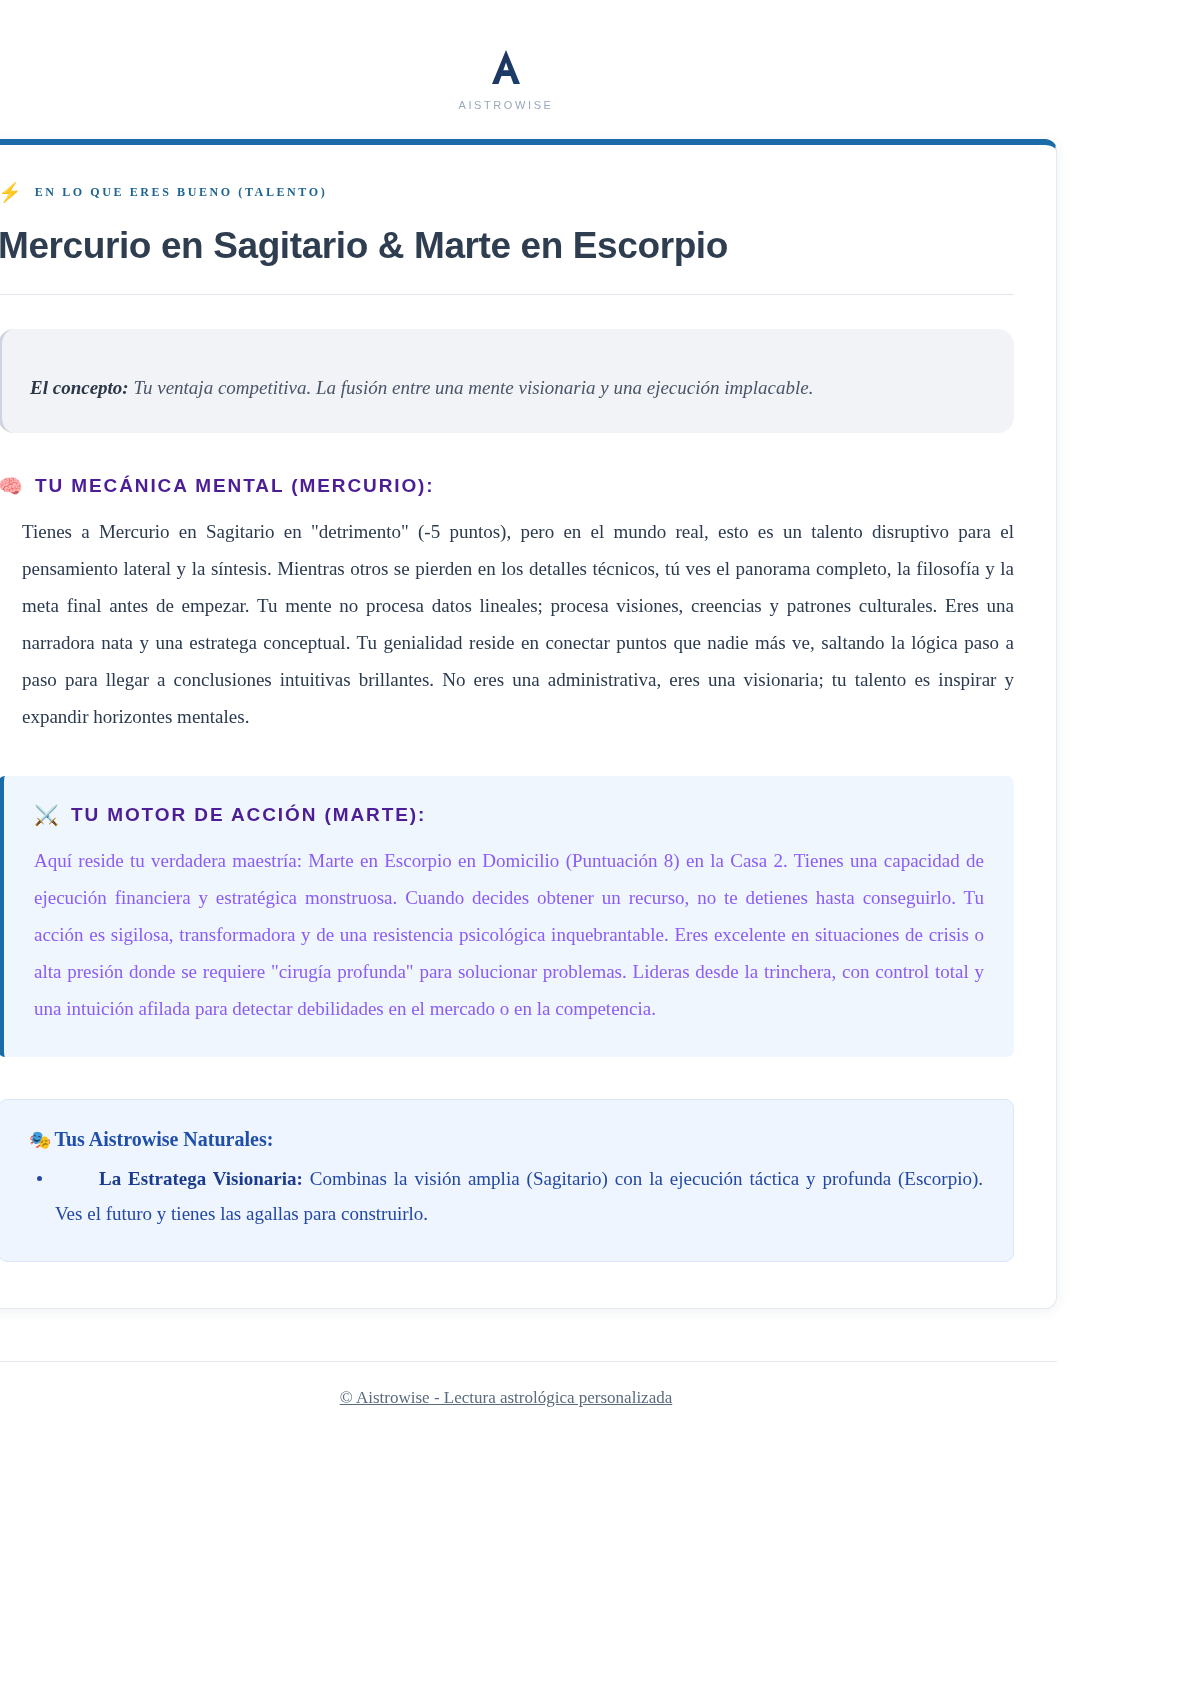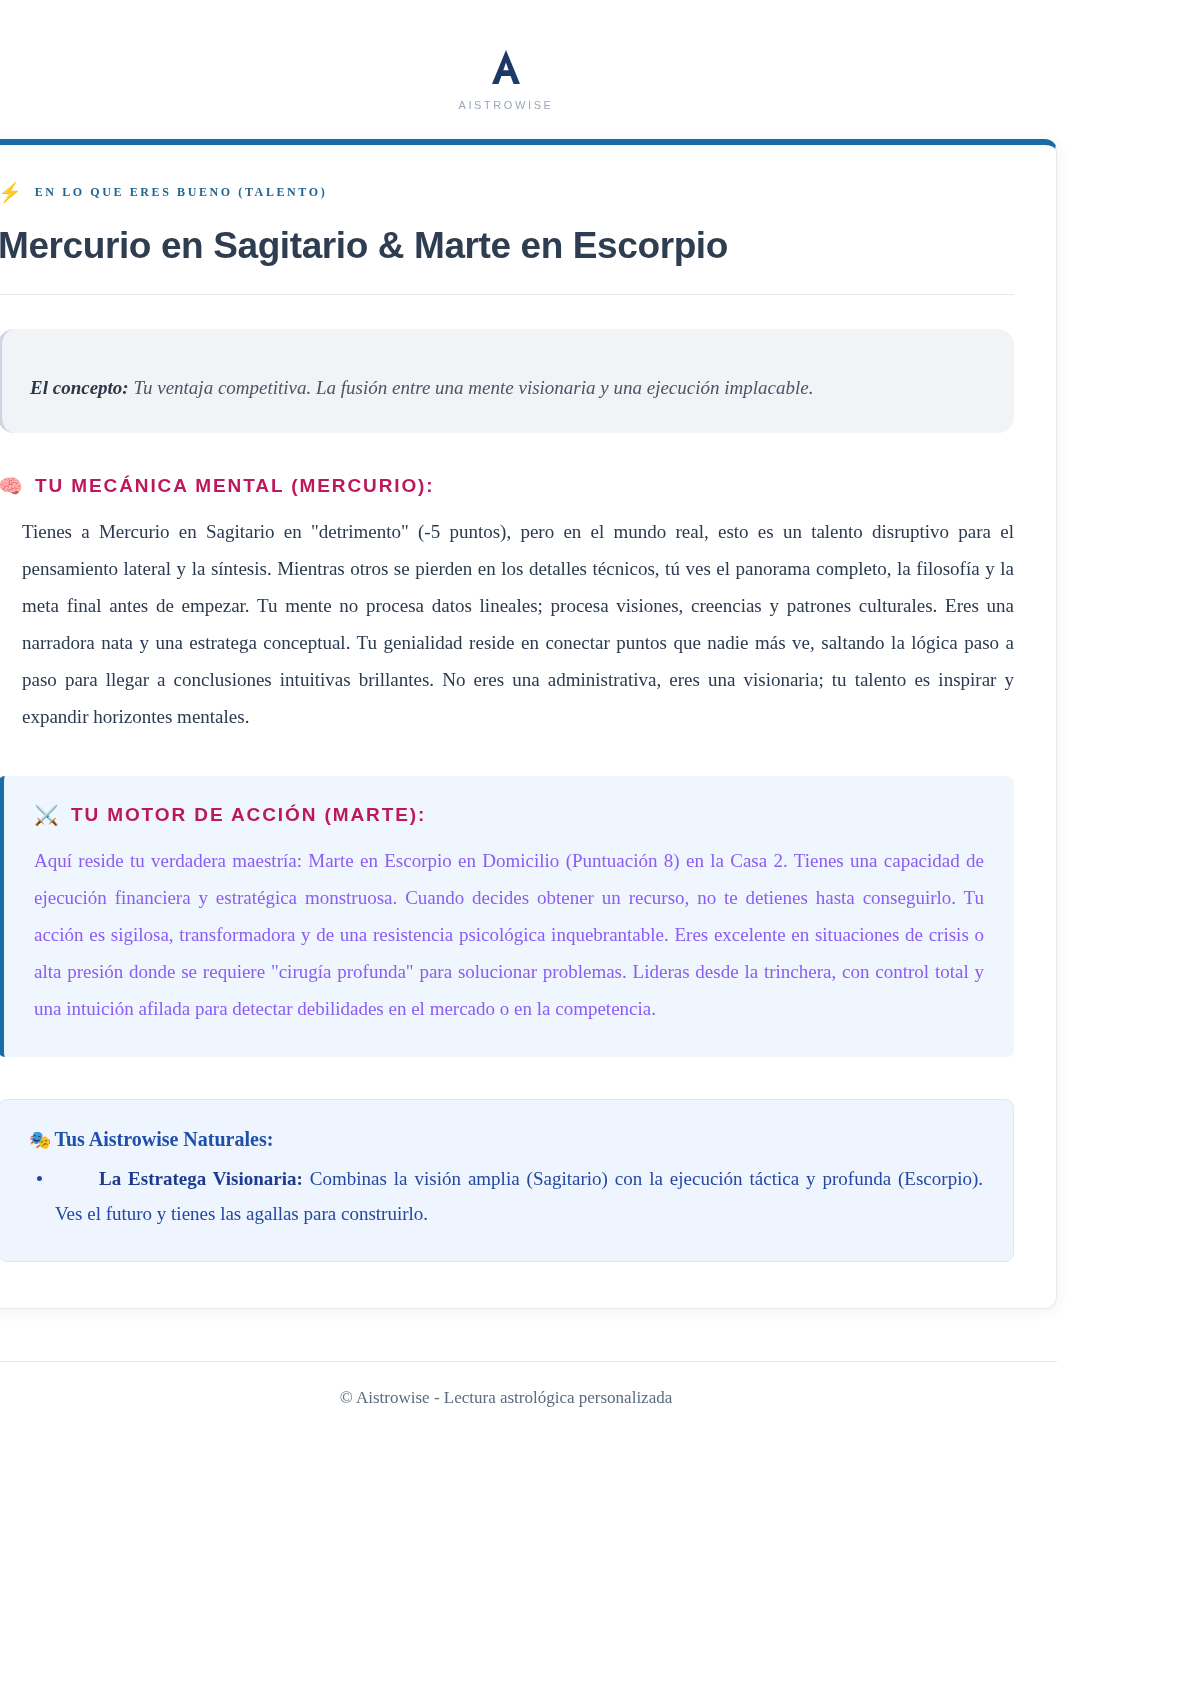--- a/index.html
+++ b/index.html
@@ -119,21 +119,21 @@
     align-items: center;
     gap: 12px;
     margin-bottom: 16px;
   }
   .sec-head-icon { font-size: 20px; line-height: 1; }
   .sec-head-text {
     font-family: "Liberation Sans", sans-serif;
     font-size: 19px;
     font-weight: 700;
     letter-spacing: 1.9px;
-    color: #be185d;
+    color: #4c1d95;
     text-transform: uppercase;
   }
 
   
   .mercury-block {
     border-left: 2px solid #000000;
     padding-left: 22px;
     margin-bottom: 40px;
   }
   .body-text {
@@ -202,20 +202,21 @@
     margin-top: 52px;
     padding-top: 26px;
     border-top: 1px solid #e6eaf0;
     text-align: center;
     padding-bottom: 30px;
   }
   .footer-text {
     font-family: "Liberation Serif", serif;
     font-size: 17px;
     color: #5b6b7d;
+    text-decoration: underline;
   }
 </style>
 </head>
 <body>
 
 <div class="page">
 
   <div class="brand">
     <span class="brand-mark">
       <svg width="46" height="46" viewBox="0 0 46 46" aria-hidden="true">

